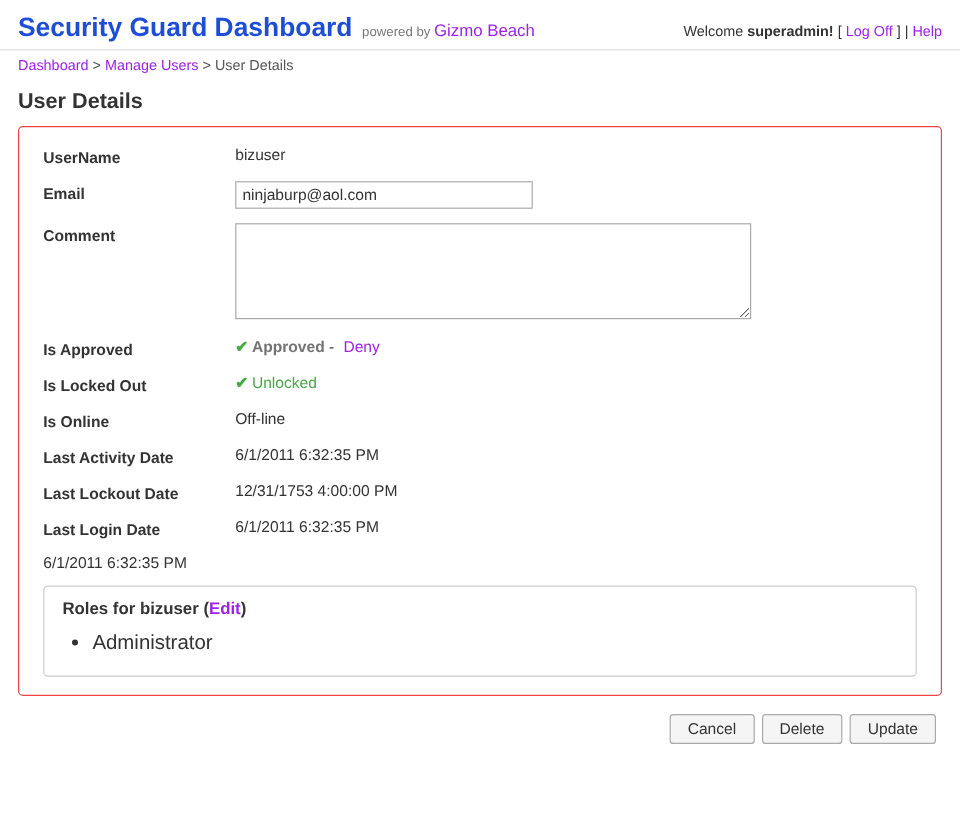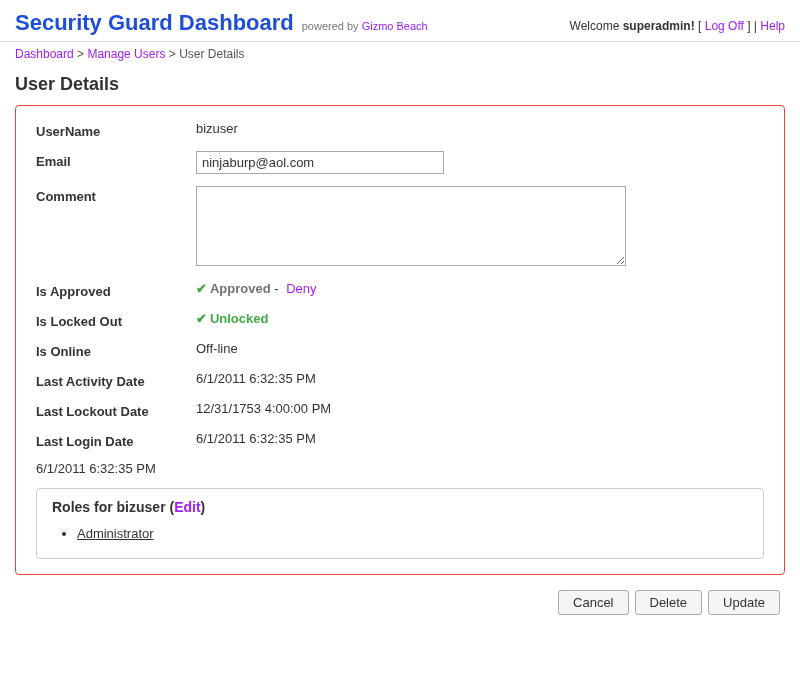--- a/index.html
+++ b/index.html
@@ -30,21 +30,21 @@
       font-weight: bold;
       color: #1d4ed8;
     }
     .powered-by {
       font-size: 11px;
       color: #777;
     }
     .powered-by a {
       color: #a020f0;
       text-decoration: none;
-      font-size: 11px;
+      font-size: 14px;
     }
     .header-right {
       font-size: 12px;
       color: #333;
     }
     .header-right a {
       color: #a020f0;
       text-decoration: none;
     }
 
@@ -128,21 +128,21 @@
       margin-right: 3px;
     }
     .deny-link {
       color: #a020f0;
       text-decoration: none;
       margin-left: 4px;
     }
 
     .unlocked-text {
       color: #4a4;
-      font-weight: bold;
+      font-weight: normal;
       margin-top: 32px;
     }
 
     
     .roles-section {
       border: 1px solid #ccc;
       border-radius: 4px;
       margin-top: 10px;
       padding: 10px 15px 15px 15px;
     }
@@ -155,24 +155,23 @@
     .roles-title a {
       color: #a020f0;
       text-decoration: none;
     }
 
     .roles-list {
       list-style: disc;
       padding-left: 25px;
     }
     .roles-list li {
-      font-size: 13px;
+      font-size: 17px;
       color: #333;
       padding: 2px 0;
-      text-decoration: underline;
     }
 
     
     .button-row {
       display: flex;
       justify-content: flex-end;
       gap: 6px;
       margin-top: 15px;
       padding-right: 5px;
     }

